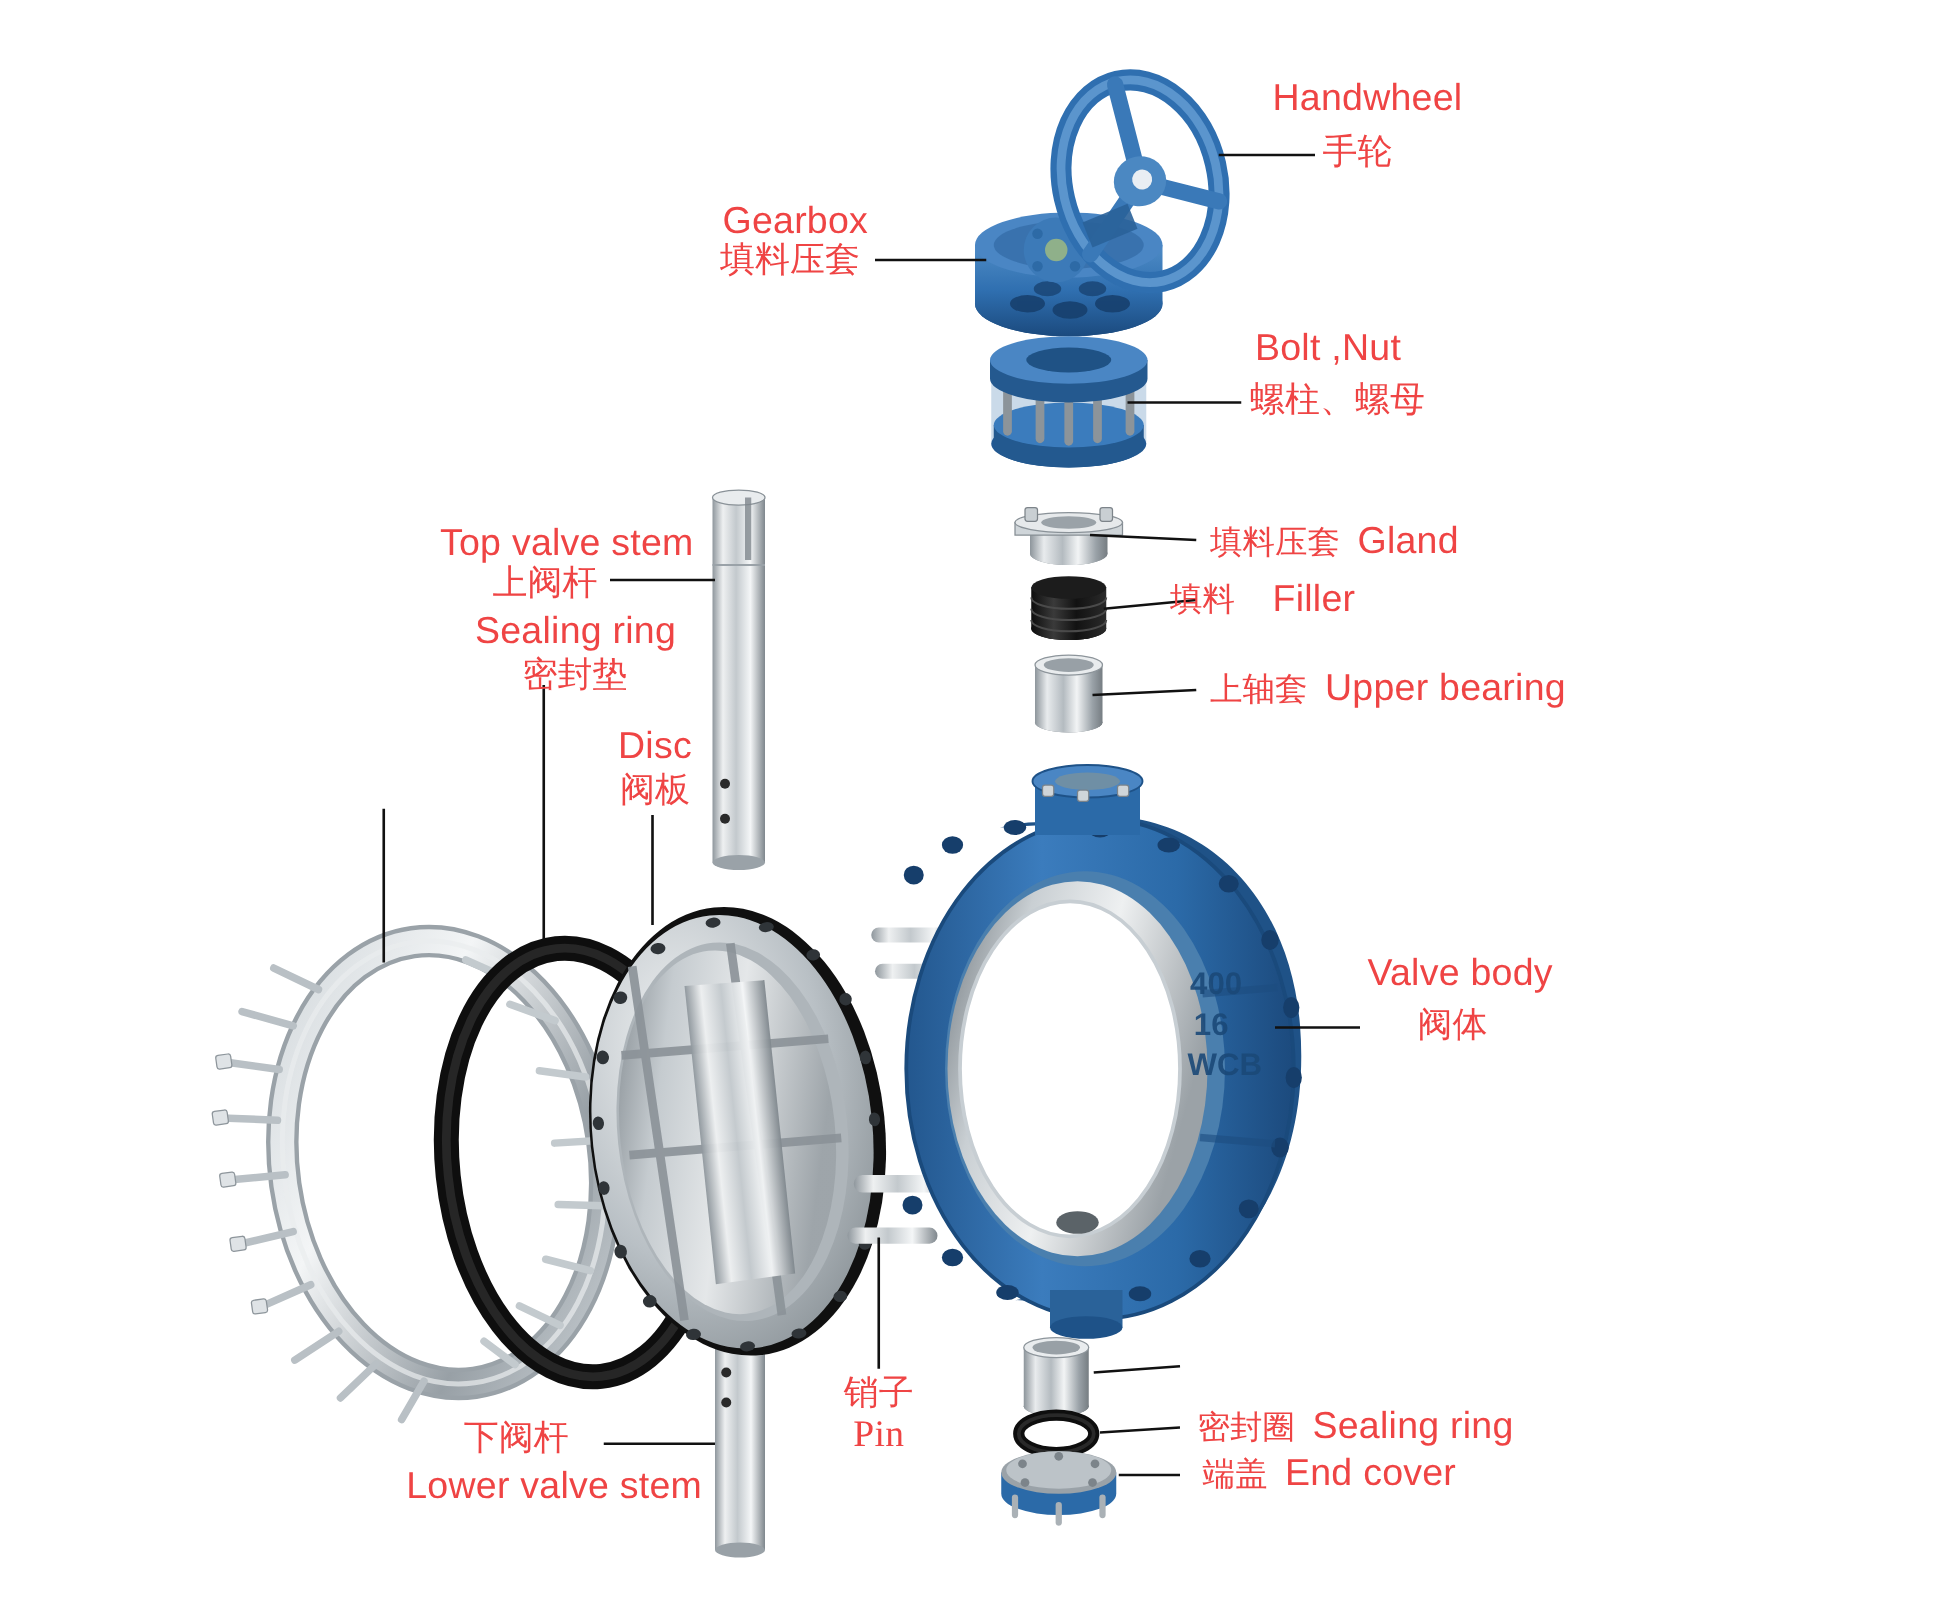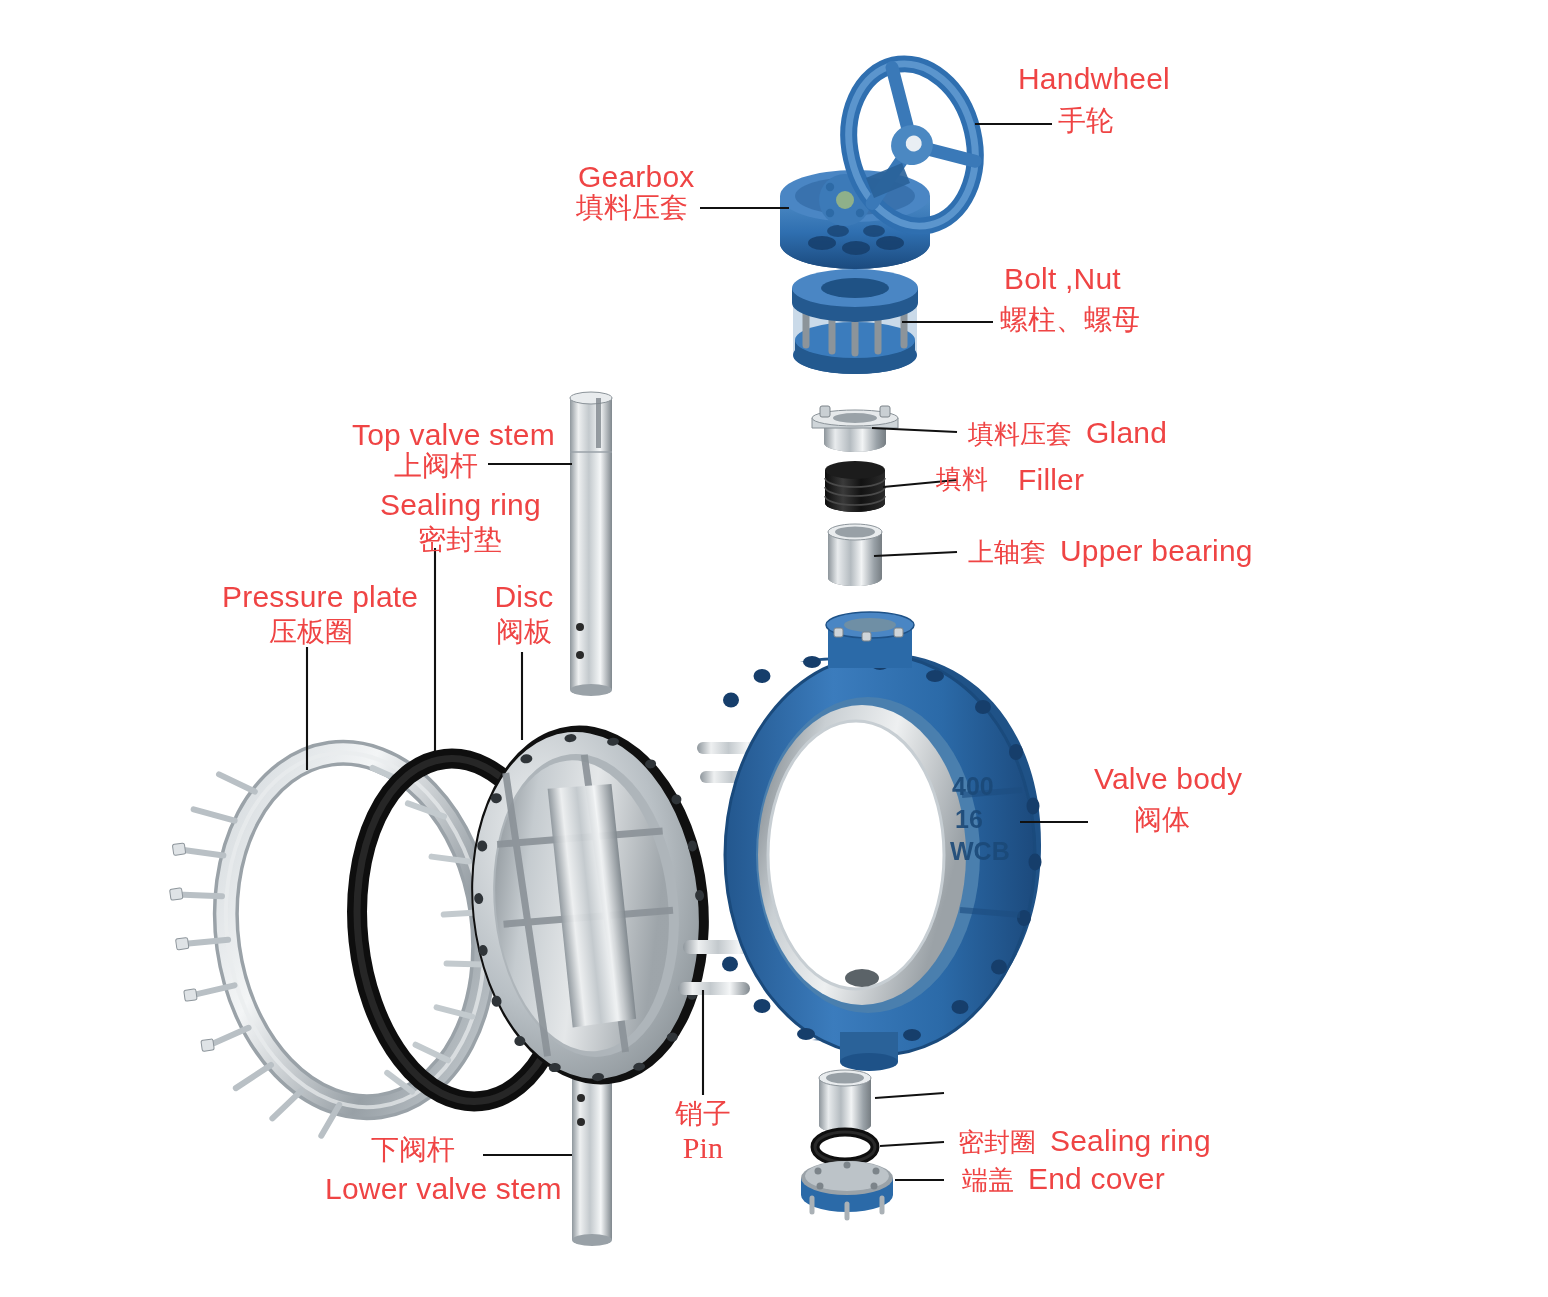--- a/index.html
+++ b/index.html
@@ -423,24 +423,20 @@
   </div>
   <div class="lbl" style="left:394px; top:450px;">
     <span class="cn">上阀杆</span>
   </div>
 
   <div class="lbl ctr" style="left:380px; top:488px; width:160px;">
     <div class="en">Sealing ring</div>
     <div class="cn" style="margin-top:2px;">密封垫</div>
   </div>
 
-  <div class="lbl ctr" style="left:222px; top:580px; width:178px;">
-    <div class="en">Pressure plate</div>
-    <div class="cn" style="margin-top:2px;">压板圈</div>
-  </div>
 
   <div class="lbl ctr" style="left:482px; top:580px; width:84px;">
     <div class="en">Disc</div>
     <div class="cn" style="margin-top:2px;">阀板</div>
   </div>
 
   <div class="lbl" style="left:1094px; top:762px;">
     <div class="en">Valve body</div>
   </div>
   <div class="lbl" style="left:1134px; top:804px;">

